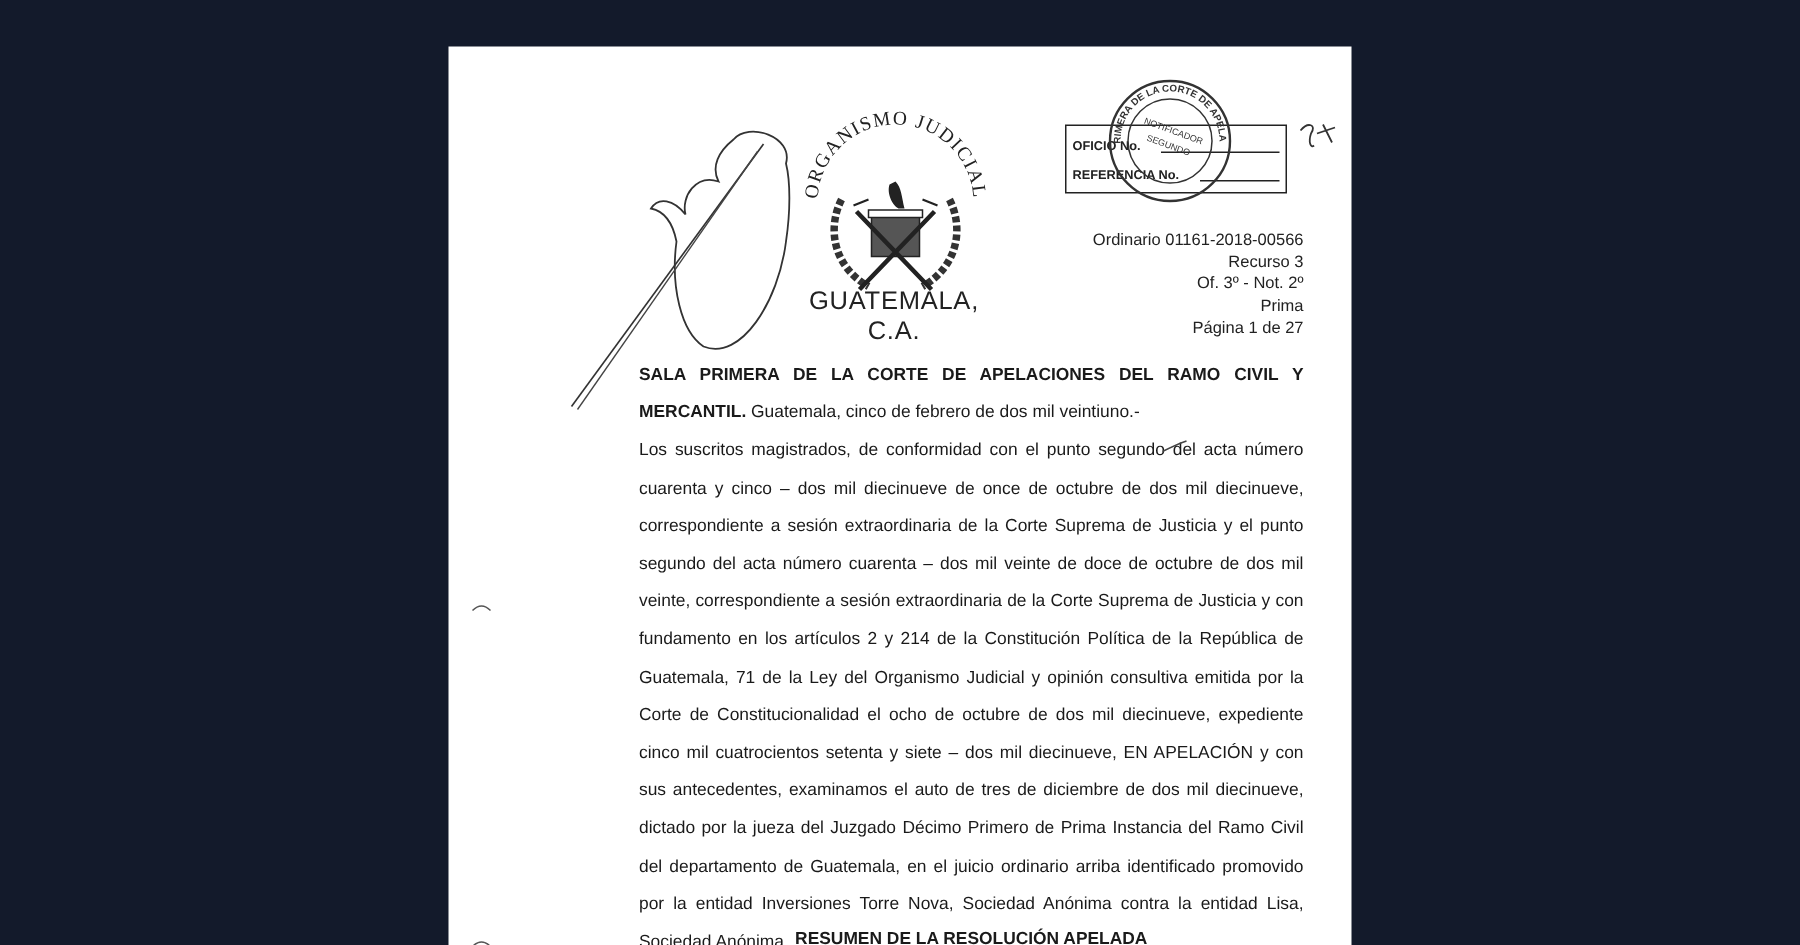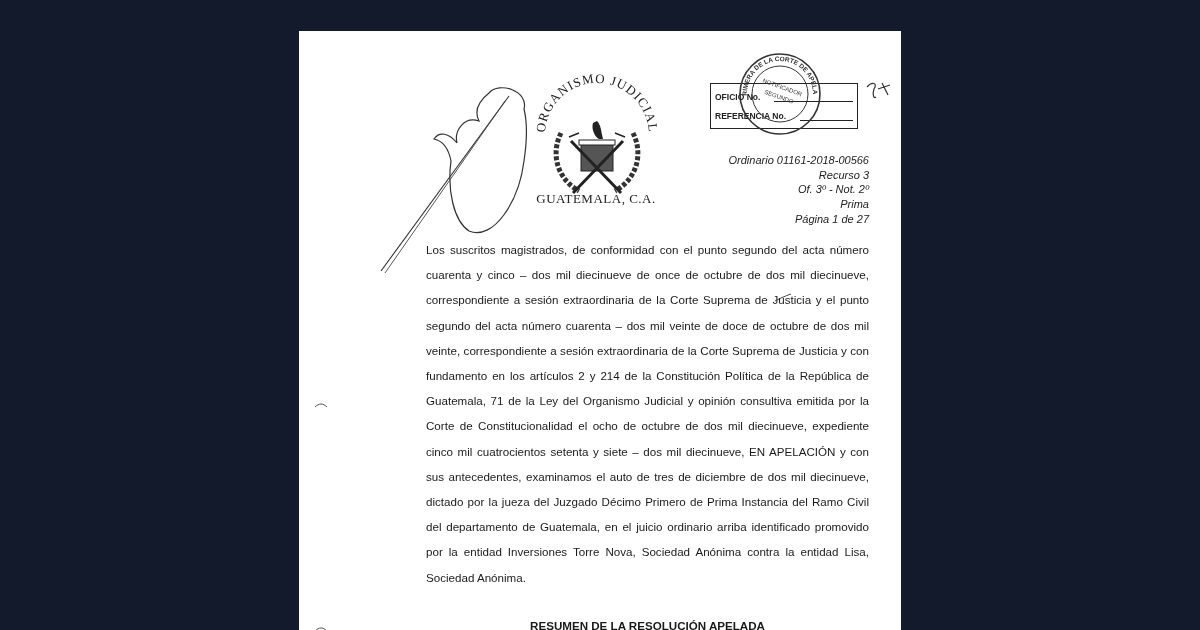--- a/index.html
+++ b/index.html
@@ -11,38 +11,38 @@
   }
   .page {
     position: absolute; left: 299px; top: 31px; width: 602px; height: 640px;
     background: #ffffff;
   }
   .abs { position: absolute; }
   .signature { left: 80px; top: 40px; width: 160px; height: 205px; }
   .seal-emblem { left: 232px; top: 42px; width: 132px; height: 140px; }
   .seal-place {
     left: 232px; top: 160px; width: 130px; text-align: center;
-    font-family: Liberation Serif, serif; font-size: 13px; color: #222; letter-spacing: 0.5px;
+    font-family: Liberation Sans, sans-serif; font-size: 17px; color: #222; letter-spacing: 0.5px;
   }
   .ref-box {
     left: 411px; top: 52px; width: 146px; height: 44px;
     border: 1.5px solid #222;
   }
   .ref-line {
     position: absolute; left: 4px; font-size: 8.5px; color: #222; font-weight: bold;
     display: flex; align-items: flex-end; width: 138px; gap: 12px;
   }
   .ref-line .fill { flex: 1; border-bottom: 1px solid #222; margin-left: 2px; height: 8px; }
   .ref-line.l1 { top: 8px; }
   .ref-line.l2 { top: 27px; }
   .stamp { left: 438px; top: 20px; width: 86px; height: 86px; }
   .initials { left: 565px; top: 48px; width: 30px; height: 24px; }
   .case-meta {
     right: 32px; top: 122px; text-align: right;
-    font-style: italic; font-size: 11px; color: #222; line-height: 14.7px;
+    font-size: 11px; color: #222; line-height: 14.7px;
   }
   .body-text {
     left: 127px; top: 206px; width: 443px;
     font-size: 11.6px; color: #1a1a1a; line-height: 25.2px;
     text-align: justify; text-align-last: auto;
   }
   .body-text p { margin: 0; text-align: justify; }
   .bold { font-weight: bold; }
   .section-heading {
     left: 127px; top: 588px; width: 443px; text-align: center;
@@ -112,20 +112,21 @@
 
   <div class="abs case-meta">
     <div>Ordinario 01161-2018-00566</div>
     <div>Recurso 3</div>
     <div>Of. 3º - Not. 2º</div>
     <div>Prima</div>
     <div>Página 1 de 27</div>
   </div>
 
   <div class="abs body-text">
+    <p><span class="bold">SALA PRIMERA DE LA CORTE DE APELACIONES DEL RAMO CIVIL Y MERCANTIL.</span><span> Guatemala, cinco de febrero de dos mil veintiuno.-</span></p>
     <p>Los suscritos magistrados, de conformidad con el punto segundo del acta número cuarenta y cinco – dos mil diecinueve de once de octubre de dos mil diecinueve, correspondiente a sesión extraordinaria de la Corte Suprema de Justicia y el punto segundo del acta número cuarenta – dos mil veinte de doce de octubre de dos mil veinte, correspondiente a sesión extraordinaria de la Corte Suprema de Justicia y con fundamento en los artículos 2 y 214 de la Constitución Política de la República de Guatemala, 71 de la Ley del Organismo Judicial y opinión consultiva emitida por la Corte de Constitucionalidad el ocho de octubre de dos mil diecinueve, expediente cinco mil cuatrocientos setenta y siete – dos mil diecinueve, EN APELACIÓN y con sus antecedentes, examinamos el auto de tres de diciembre de dos mil diecinueve, dictado por la jueza del Juzgado Décimo Primero de Prima Instancia del Ramo Civil del departamento de Guatemala, en el juicio ordinario arriba identificado promovido por la entidad Inversiones Torre Nova, Sociedad Anónima contra la entidad Lisa, Sociedad Anónima.</p>
   </div>
 
   <svg class="abs tick" viewBox="0 0 20 10">
     <path d="M2 8 C 8 5, 12 3, 18 1" stroke="#444" stroke-width="1" fill="none"></path>
   </svg>
 
   <div class="abs section-heading">RESUMEN DE LA RESOLUCIÓN APELADA</div>
 
   <svg class="abs" style="left:14px;top:370px;width:16px;height:240px" viewBox="0 0 16 240">

